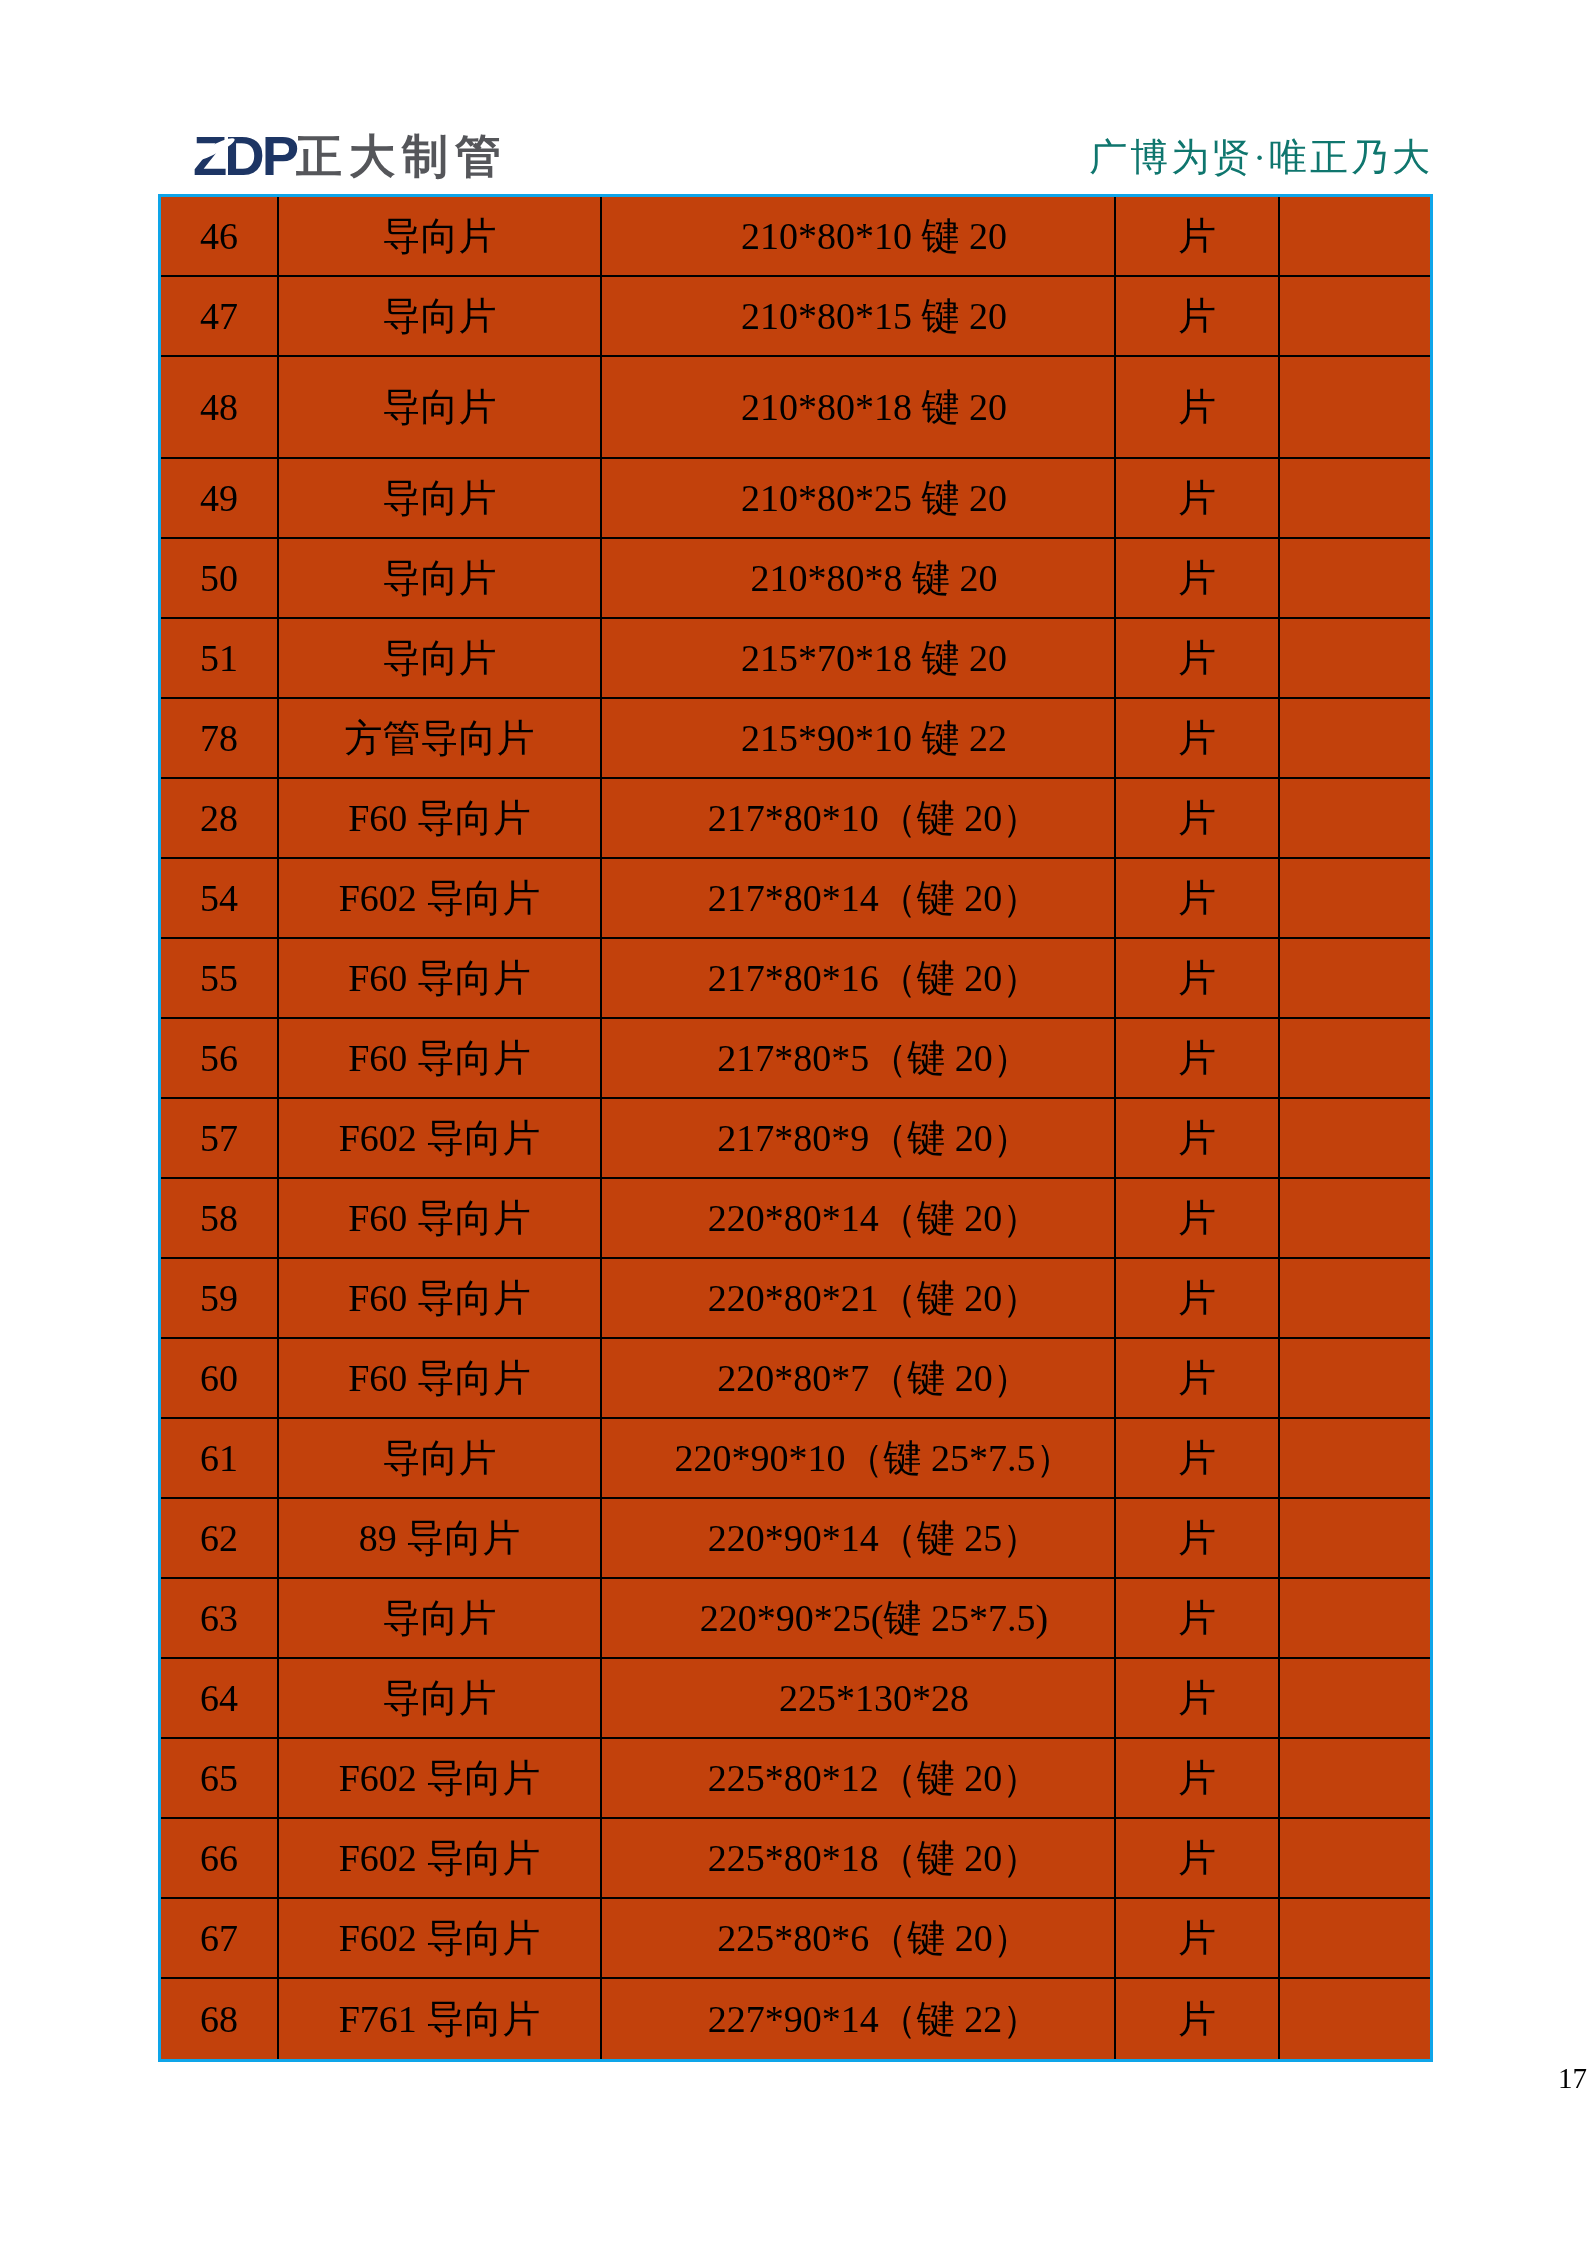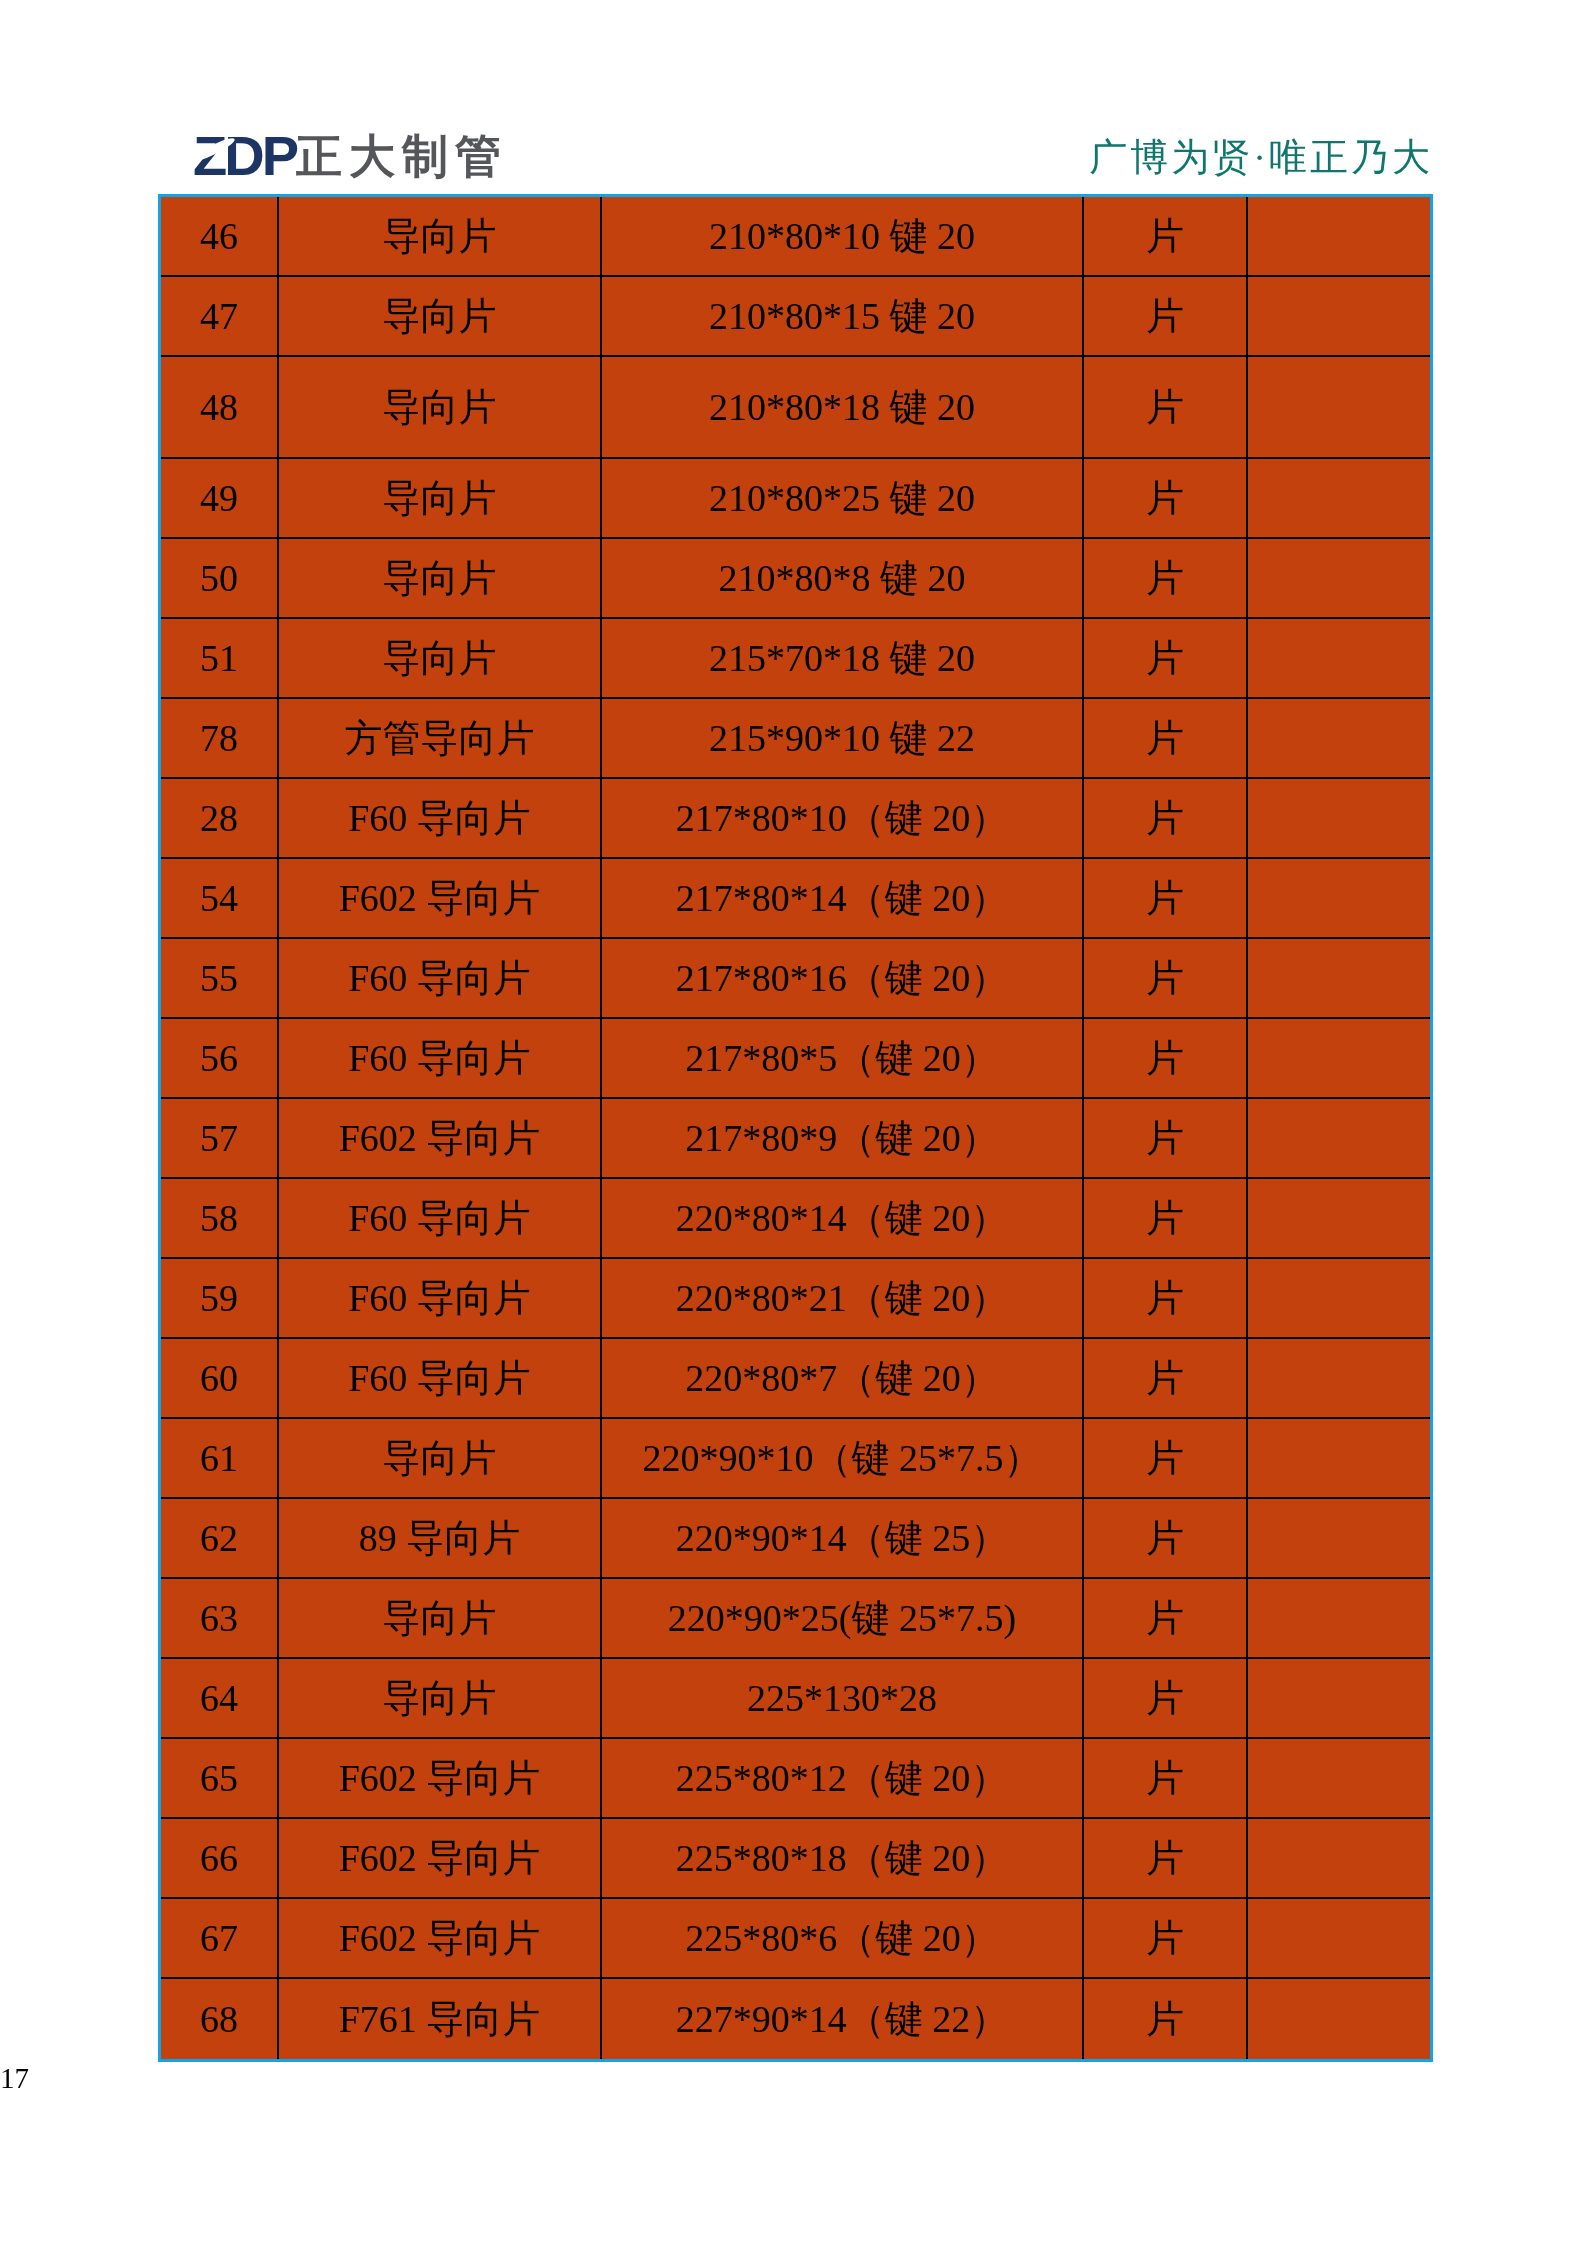--- a/index.html
+++ b/index.html
@@ -76,30 +76,30 @@
     border-right: 2px solid #000;
     display: flex;
     align-items: center;
     justify-content: center;
     font-size: 38px;
     white-space: nowrap;
     overflow: hidden;
   }
   .c-no   { width: 118px; }
   .c-name { width: 323px; text-align: center; }
-  .c-spec { width: 482px; }
+  .c-spec { width: 482px; margin-left: 32px; }
   .c-unit { width: 164px; }
   .c-note { flex: 1; border-right: none; }
 
   
   .footer {
     position: absolute;
     left: 0; top: 2062px;
     width: 1587px;
-    text-align: left;
+    text-align: right;
     font-size: 29px;
     color: #000;
   }
 </style>
 </head>
 <body>
 
 <div class="header">
   <div class="logo">
     <span class="logo-zdp">

